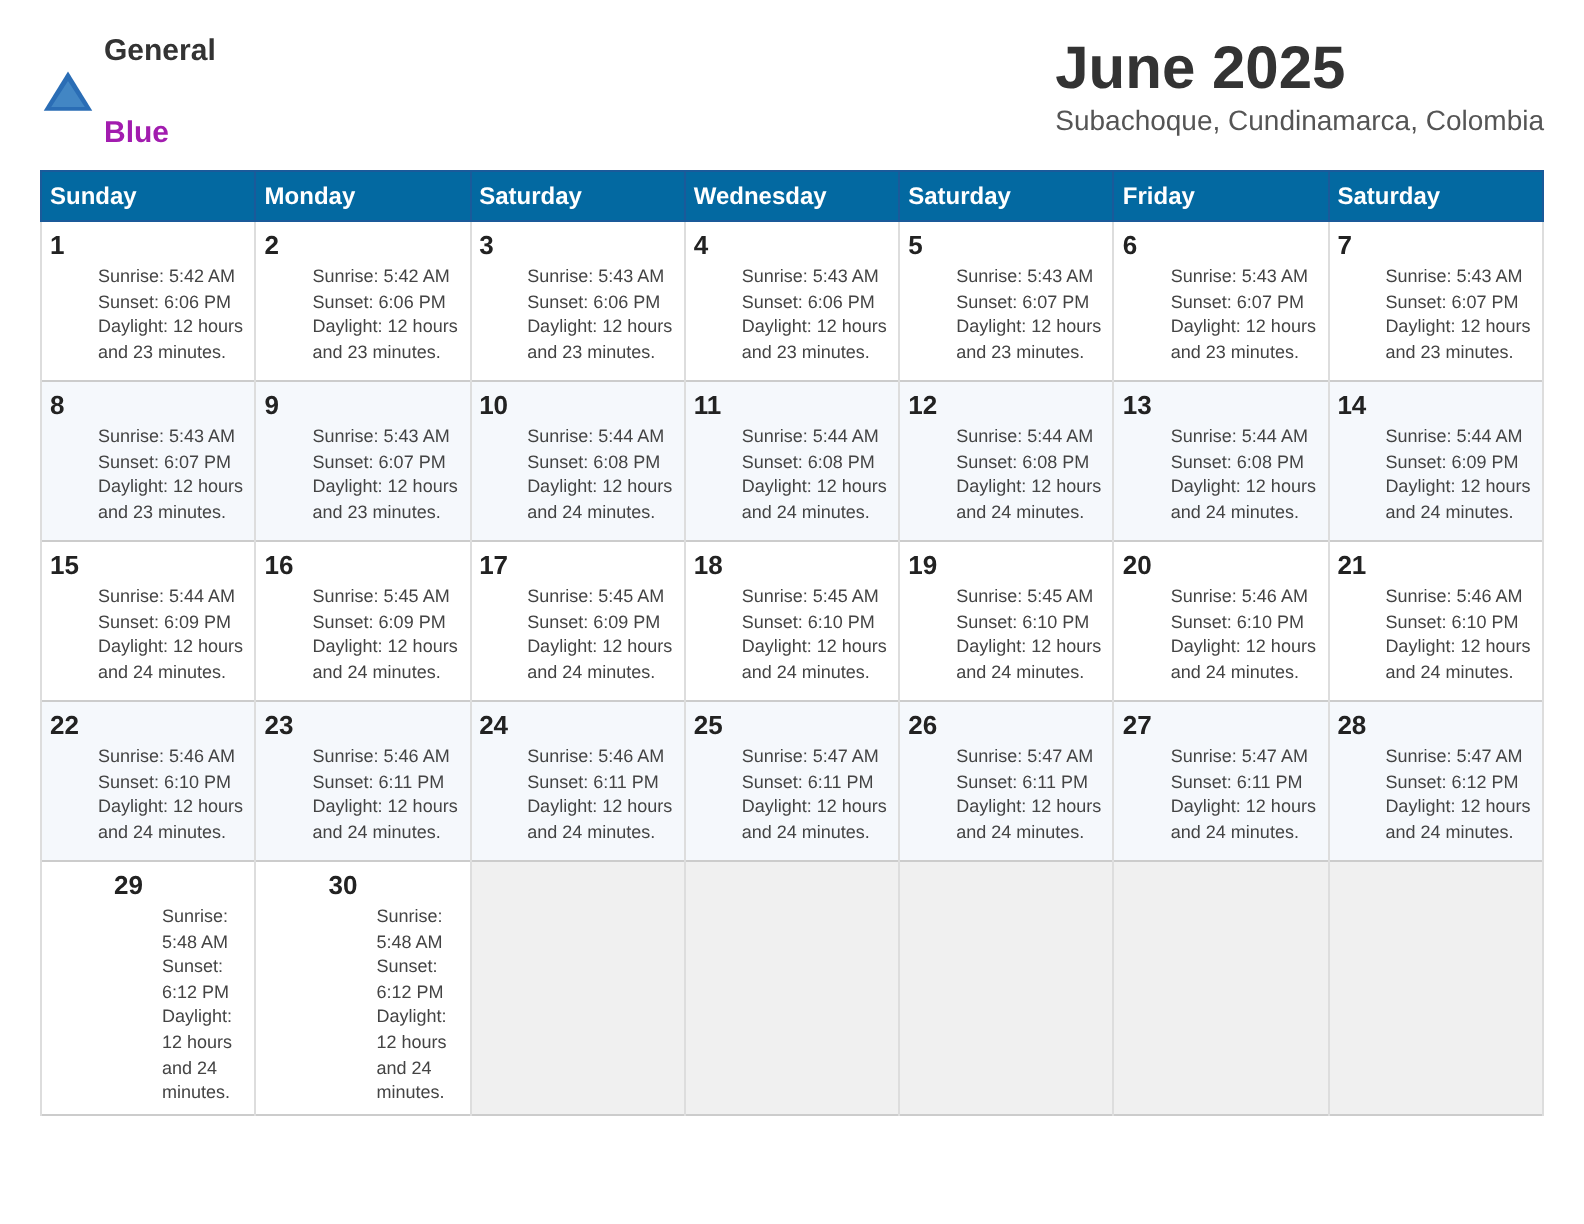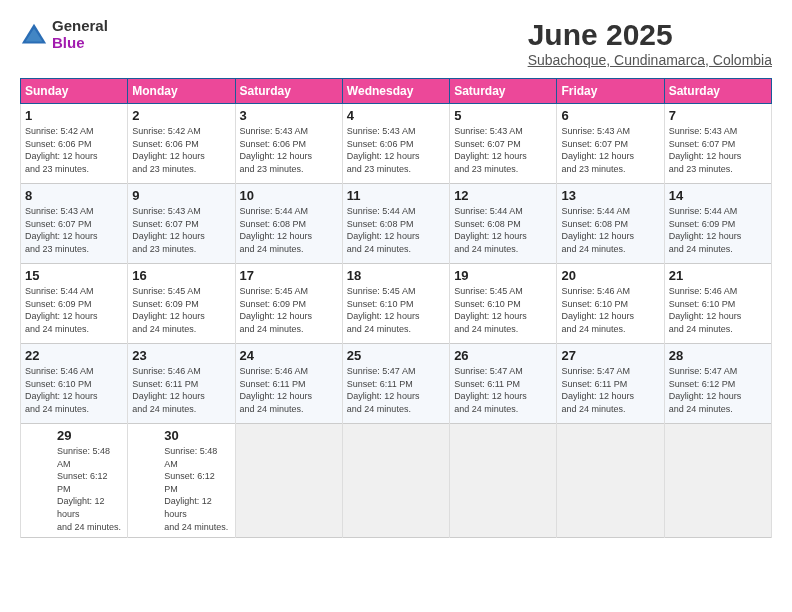--- a/index.html
+++ b/index.html
@@ -24,20 +24,21 @@
     }
     .logo {
       display: flex;
       align-items: center;
       gap: 4px;
     }
     .logo-text {
       display: flex;
       flex-direction: column;
       line-height: 1.1;
+      gap: 24px;
     }
     .logo-general {
       font-size: 15px;
       font-weight: bold;
       color: #333;
     }
     .logo-blue {
       font-size: 15px;
       font-weight: bold;
       color: #a21caf;
@@ -50,29 +51,28 @@
       text-align: left;
     }
     .calendar-title {
       font-size: 30px;
       font-weight: bold;
       color: #333;
     }
     .calendar-subtitle {
       font-size: 14px;
       color: #555;
-      text-decoration: underline;
     }
     table {
       width: 100%;
       border-collapse: collapse;
       table-layout: fixed;
     }
     thead th {
-      background: #ec4899;
+      background: #0369a1;
       color: #fff;
       font-size: 12px;
       font-weight: bold;
       padding: 5px 4px;
       text-align: left;
       border: 1px solid #1a5a9a;
     }
     tbody tr {
       border-bottom: 1px solid #ccc;
     }
@@ -93,20 +93,21 @@
       font-size: 13px;
       font-weight: bold;
       color: #222;
       display: block;
       margin-bottom: 2px;
     }
     .day-info {
       font-size: 9px;
       color: #444;
       line-height: 1.4;
+      margin-left: 24px;
     }
     td.empty {
       background: #f0f0f0 !important;
     }
     tbody tr:last-child td {
       height: 70px;
       padding-left: 36px;
     }
   </style>
 </head>

